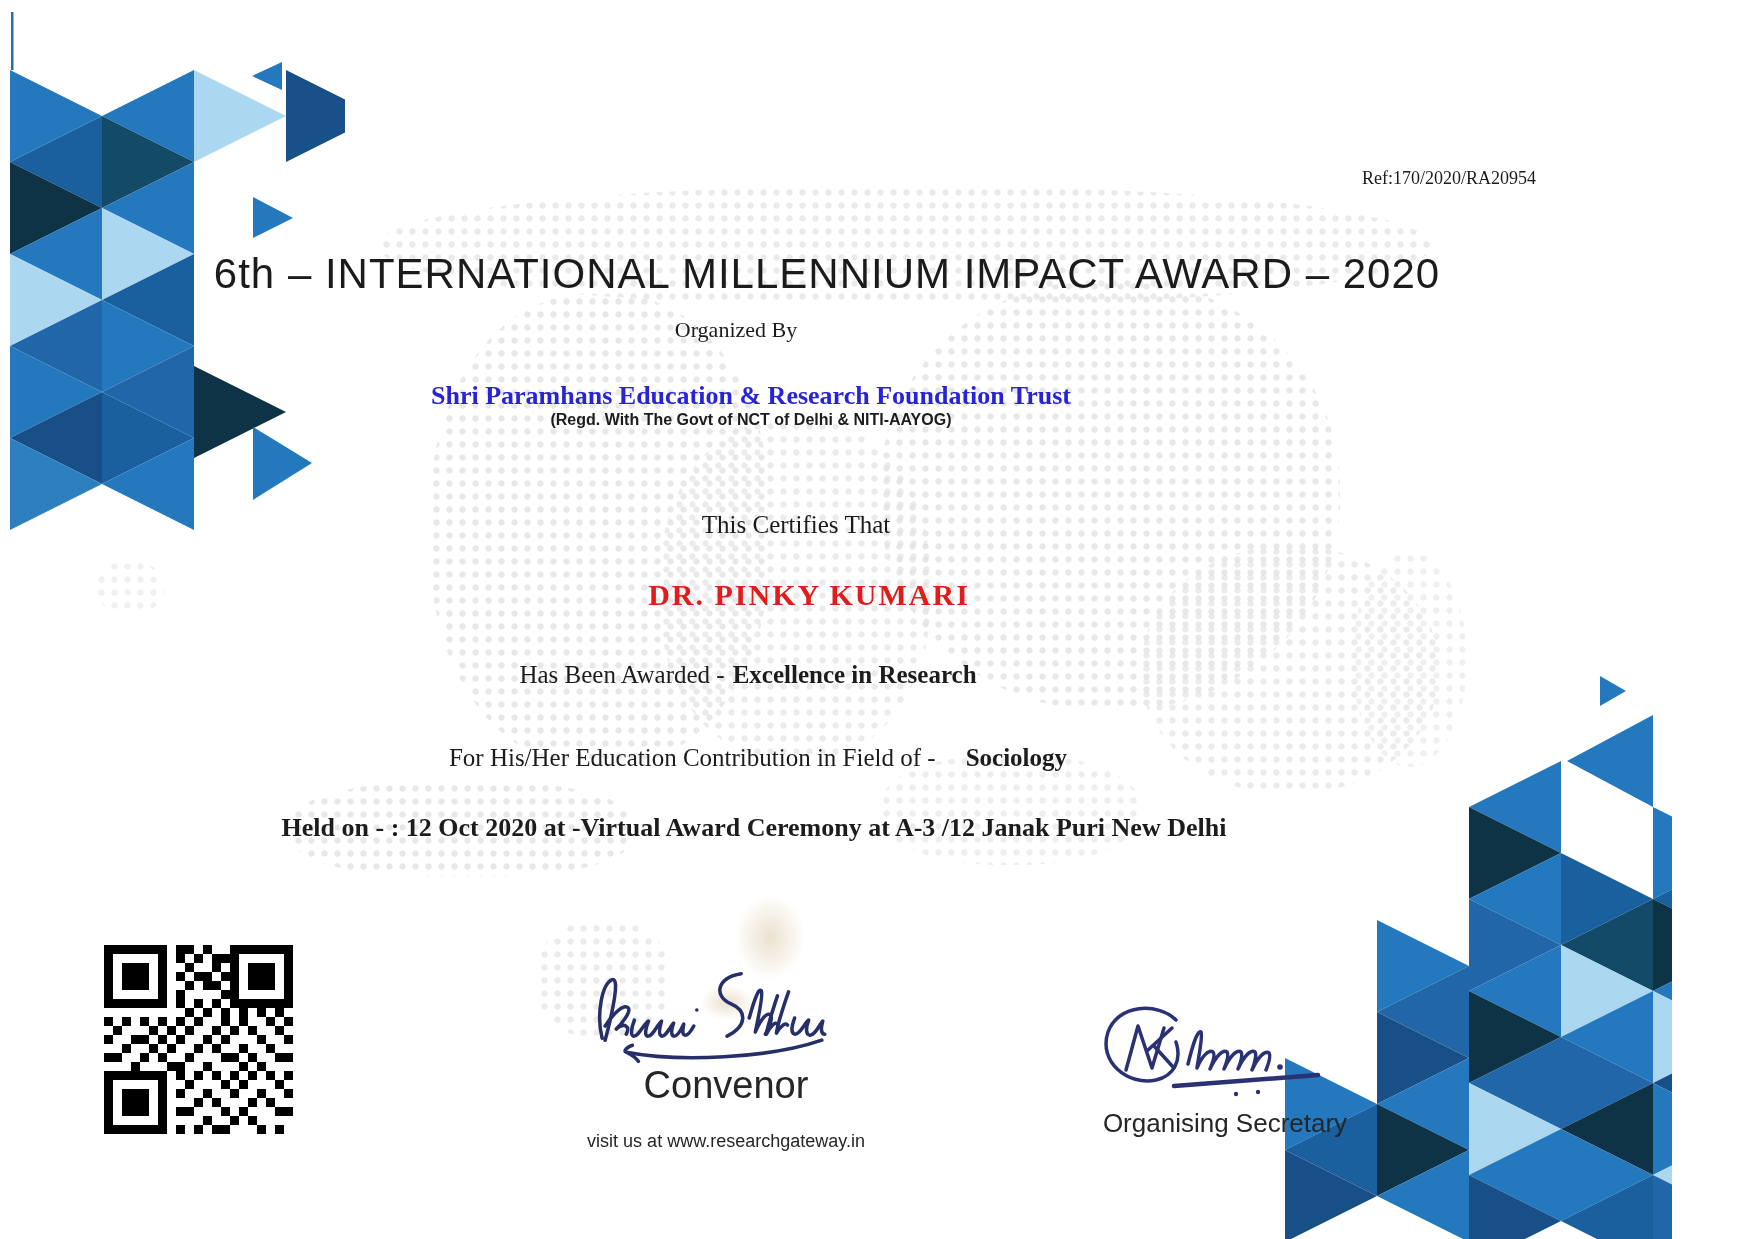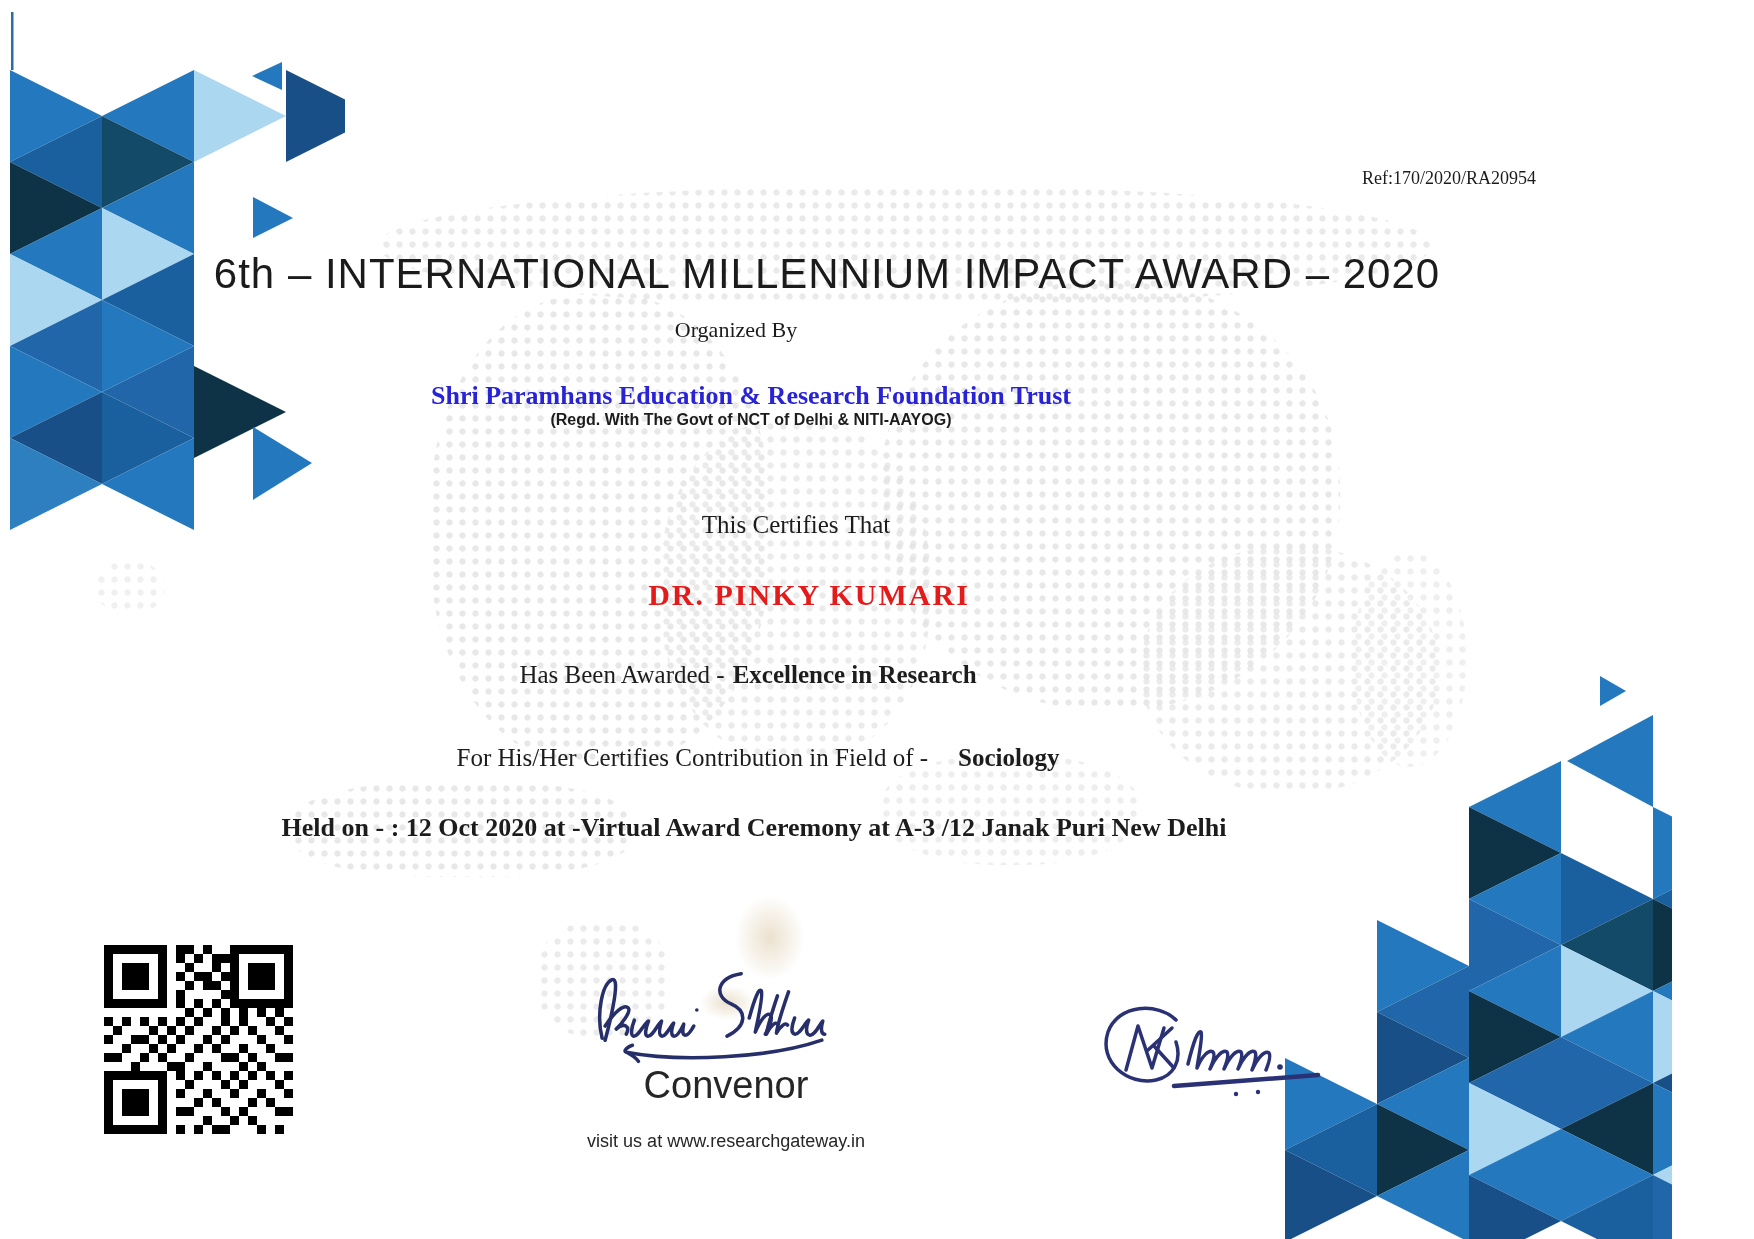--- a/index.html
+++ b/index.html
@@ -131,21 +131,21 @@
   <div class="cline organized serif">Organized By</div>
   <div class="cline trust serif">Shri Paramhans Education &amp; Research Foundation Trust</div>
   <div class="cline regd">(Regd. With The Govt of NCT of Delhi &amp; NITI-AAYOG)</div>
 
   <div class="cline certifies serif">This Certifies That</div>
   <div class="cline recipient serif">DR. PINKY KUMARI</div>
   <div class="cline awarded serif">
     <span>Has Been Awarded -</span><span class="bold gap8">Excellence in Research</span>
   </div>
   <div class="cline field serif">
-    <span>For His/Her Certifies Contribution in Field of -</span><span class="bold gap30">Sociology</span>
+    <span>For His/Her Education Contribution in Field of -</span><span class="bold gap30">Sociology</span>
   </div>
   <div class="cline held serif">Held on - : 12 Oct 2020 at -Virtual Award Ceremony at A-3 /12 Janak Puri New Delhi</div>
 
   <svg class="abs" style="left:104px;top:945px;" width="189" height="189" viewBox="0 0 189 189">
     <rect x="0" y="0" width="189" height="189" fill="#ffffff"></rect>
 
     <rect x="0" y="0" width="63" height="63" fill="#000"></rect>
       <rect x="9" y="9" width="45" height="45" fill="#fff"></rect>
       <rect x="18" y="18" width="27" height="27" fill="#000"></rect>
     <rect x="126" y="0" width="63" height="63" fill="#000"></rect>
@@ -199,14 +199,15 @@
   <svg class="abs" style="left:1088px;top:998px;" width="270" height="100" viewBox="0 0 270 100" fill="none" stroke="#2a3174" stroke-width="3.5" stroke-linecap="round" stroke-linejoin="round">
     <path d="M88,22 C70,4 30,6 20,34 C10,64 40,88 68,82 C86,78 94,62 88,44"></path>
     <path d="M38,72 L50,28 L64,70 L76,30"></path>
     <path d="M60,52 L84,30 M66,48 L86,70"></path>
     <path d="M100,66 C106,42 110,32 113,34 C115,38 111,56 109,70 C114,58 121,51 125,54 C128,57 124,66 122,71 C128,58 135,51 139,54 C141,57 138,66 136,71 C142,58 149,51 153,54 C155,57 152,66 150,71 C156,58 163,51 167,54 C169,57 166,67 164,72 C170,59 177,52 181,55 C183,58 180,67 178,72"></path>
     <circle cx="192" cy="69" r="2.8" fill="#2a3174" stroke="none"></circle>
     <path d="M86,88 L230,77" stroke-width="4.5"></path>
     <circle cx="148" cy="96" r="2.2" fill="#2a3174" stroke="none"></circle>
     <circle cx="170" cy="94" r="2.2" fill="#2a3174" stroke="none"></circle>
   </svg>
+  <div class="sig-block-text sans secretary">Organising Secretary</div>
 
 </div>
 
 </body></html>

